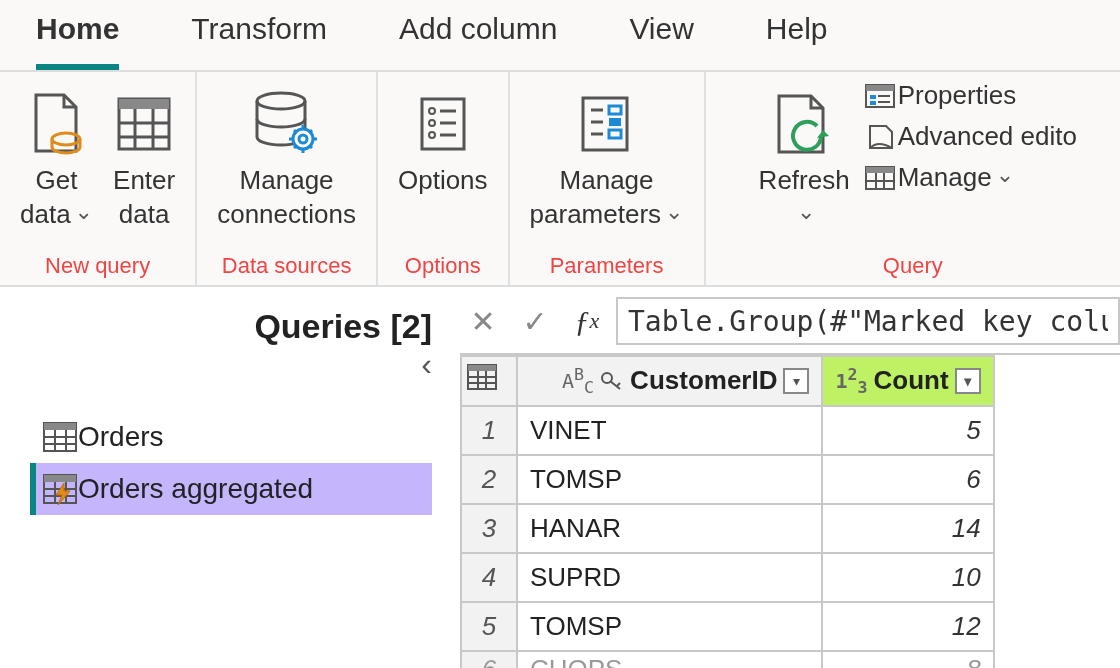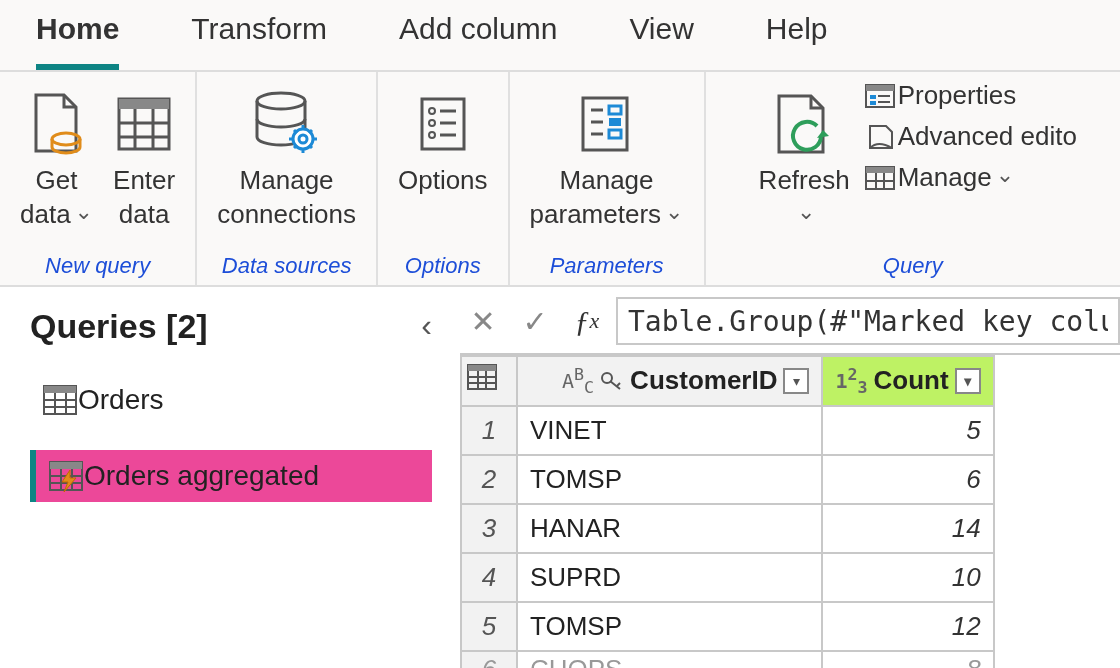--- a/index.html
+++ b/index.html
@@ -49,23 +49,22 @@
   }
   .ribbon-group:last-child { border-right: none; }
   .group-items {
     display: flex;
     flex: 1;
     align-items: flex-start;
     justify-content: center;
   }
   .group-label {
     font-size: 22px;
-    color: #1d4ed8;
+    color: #ef4444;
     padding-top: 4px;
-    font-style: italic;
   }
   .rbtn {
     display: flex;
     flex-direction: column;
     align-items: center;
     justify-content: flex-start;
     padding: 6px 10px 0 10px;
     cursor: default;
     color: #333;
   }
@@ -116,41 +115,42 @@
 
   
   .queries-panel {
     width: 450px;
     padding: 20px 18px 0 30px;
     border-right: 0 solid transparent;
   }
   .queries-header {
     display: flex;
     justify-content: space-between;
-    align-items: flex-start;
+    align-items: flex-end;
     font-size: 34px;
     font-weight: 700;
     margin-bottom: 28px;
+    flex-direction: column;
   }
   .chevron-left {
     font-size: 32px;
     color: #555;
     cursor: pointer;
     font-weight: 400;
   }
   .query-item {
     display: flex;
     align-items: center;
     padding: 10px 12px;
     font-size: 28px;
   }
   .query-item.selected {
-    background: #ec4899;
+    background: #c4b5fd;
     border-left: 6px solid #0d8484;
-    margin-top: 24px;
+    padding-left: 6px;
   }
 
   
   .right-area {
     flex: 1;
     display: flex;
     flex-direction: column;
     padding-top: 10px;
   }
   .formula-bar {

